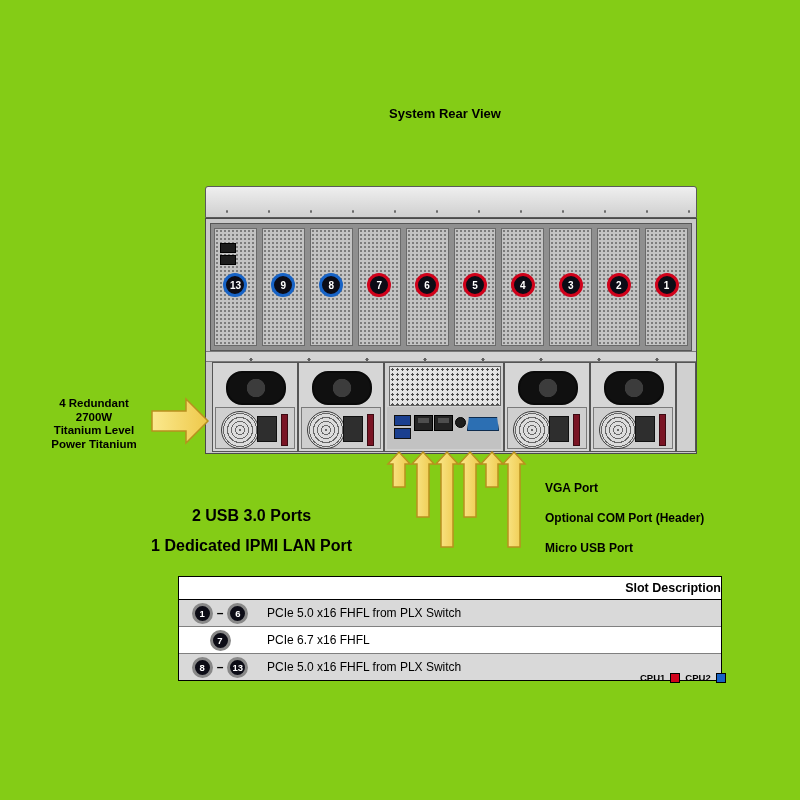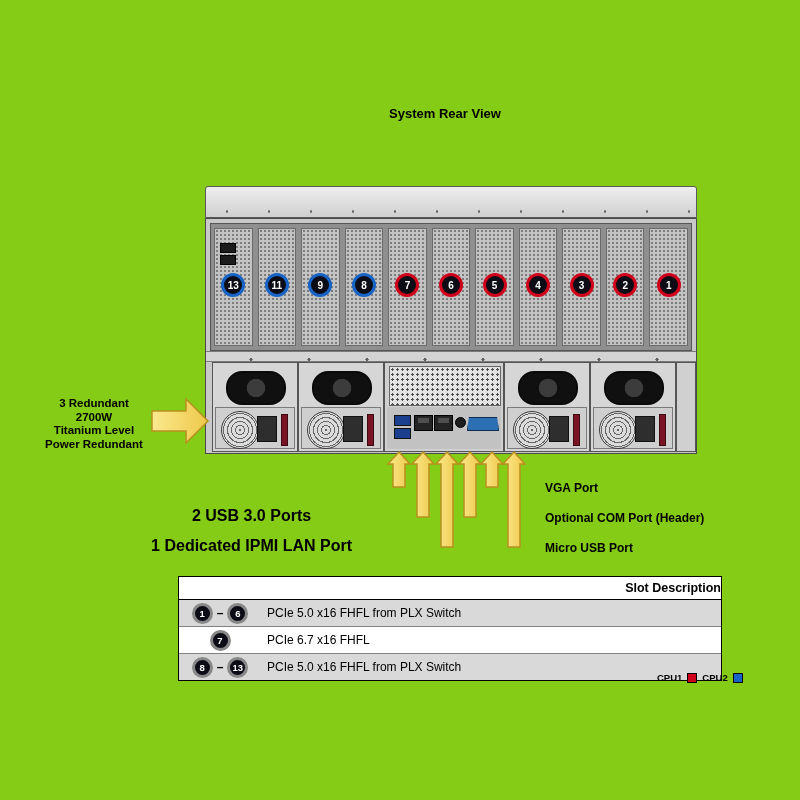--- a/index.html
+++ b/index.html
@@ -72,43 +72,40 @@
   .t-row:first-child{border-top:none;}
   .t-row.alt{background:#d9d9d9;}
   .t-badges{width:82px;display:flex;align-items:center;justify-content:center;gap:4px;flex:none;}
   .t-dash{font-weight:bold;font-size:12px;}
   .t-badge{width:21px;height:21px;border-radius:50%;background:#0c0c16;color:#fff;font-size:9.5px;font-weight:bold;
     display:flex;align-items:center;justify-content:center;box-sizing:border-box;border:3px solid #888;flex:none;}
   .t-desc{font-size:12px;padding-left:6px;}
 
   
   .legend{position:absolute;left:640px;top:672px;display:flex;gap:5px;align-items:center;
-    font-size:9.5px;font-weight:bold;margin-left:17px;}
+    font-size:9.5px;font-weight:bold;}
   .swatch{width:10px;height:10px;border:1px solid #000;box-sizing:border-box;}
 
   .overlay{position:absolute;left:0;top:0;pointer-events:none;}
 </style>
 </head>
 <body>
 
 <div id="stage">
 
   <div class="top-label">System Rear View</div>
 
   <div class="chassis-lid"></div>
   <div class="chassis-body"></div>
 
   <div class="slot-zone" id="slot-zone">
       <div class="slot">
         <div class="mini-port p1"></div>
         <div class="mini-port p2"></div>
         <div class="slot-badge b-blue">13</div>
-      </div>
-      <div class="slot">
-        <div class="slot-badge b-blue">11</div>
       </div>
       <div class="slot">
         <div class="slot-badge b-blue">9</div>
       </div>
       <div class="slot">
         <div class="slot-badge b-blue">8</div>
       </div>
       <div class="slot">
         <div class="slot-badge b-red">7</div>
       </div>
@@ -192,24 +189,24 @@
 
     <path d="M399 452 L410 464 L405 464 L405 487 L393 487 L393 464 L388 464 Z" fill="url(#yg)" stroke="#b8901f" stroke-width="1.5"></path>
     <path d="M423 452 L434 464 L429 464 L429 517 L417 517 L417 464 L412 464 Z" fill="url(#yg)" stroke="#b8901f" stroke-width="1.5"></path>
     <path d="M447 452 L458 464 L453 464 L453 547 L441 547 L441 464 L436 464 Z" fill="url(#yg)" stroke="#b8901f" stroke-width="1.5"></path>
     <path d="M470 452 L481 464 L476 464 L476 517 L464 517 L464 464 L459 464 Z" fill="url(#yg)" stroke="#b8901f" stroke-width="1.5"></path>
     <path d="M492 452 L503 464 L498 464 L498 487 L486 487 L486 464 L481 464 Z" fill="url(#yg)" stroke="#b8901f" stroke-width="1.5"></path>
     <path d="M514 452 L525 464 L520 464 L520 547 L508 547 L508 464 L503 464 Z" fill="url(#yg)" stroke="#b8901f" stroke-width="1.5"></path>
   </svg>
 
   <div class="psu-label" id="psu-label">
-      <div>3 Redundant</div>
+      <div>4 Redundant</div>
       <div>2700W</div>
       <div>Titanium Level</div>
-      <div>Power Redundant</div>
+      <div>Power Titanium</div>
     </div>
 
   <div class="io-left" id="io-left">
       <div>2 USB 3.0 Ports</div>
       <div>1 Dedicated IPMI LAN Port</div>
     </div>
   <div class="io-right" id="io-right">
       <div>VGA Port</div>
       <div>Optional COM Port (Header)</div>
       <div>Micro USB Port</div>

